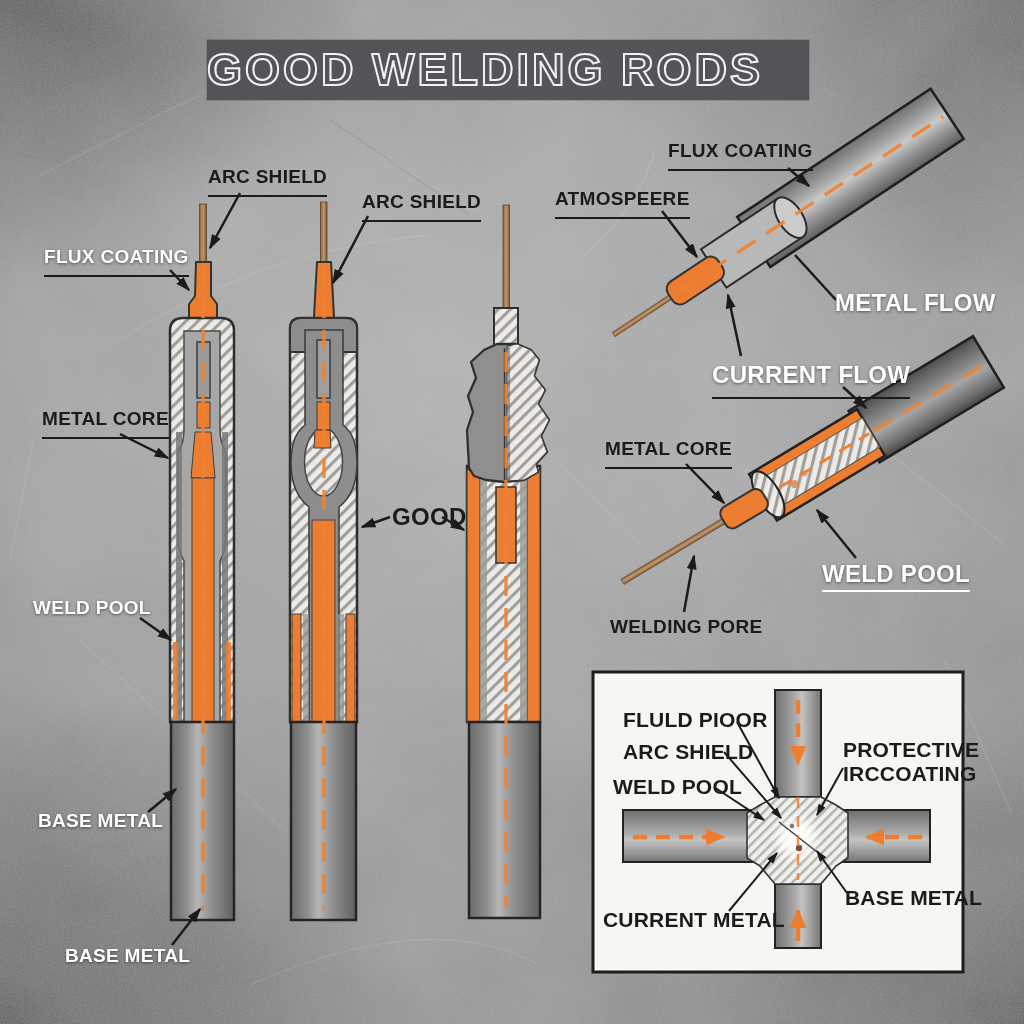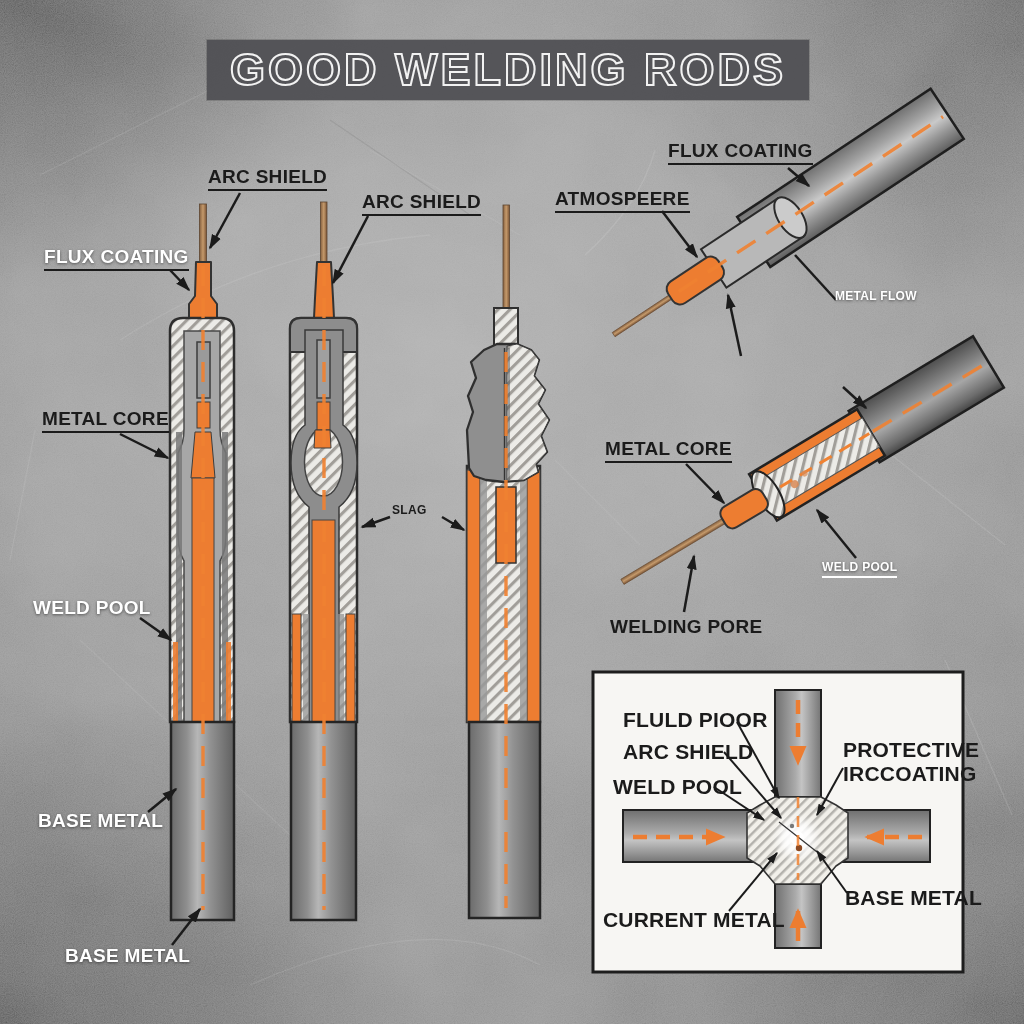--- a/index.html
+++ b/index.html
@@ -10,31 +10,31 @@
     background:
       radial-gradient(520px 420px at 0% 0%, rgba(0,0,0,.42), rgba(0,0,0,0) 70%),
       radial-gradient(560px 420px at 100% 0%, rgba(0,0,0,.30), rgba(0,0,0,0) 70%),
       radial-gradient(620px 480px at 0% 100%, rgba(0,0,0,.38), rgba(0,0,0,0) 70%),
       radial-gradient(620px 480px at 100% 100%, rgba(0,0,0,.34), rgba(0,0,0,0) 70%),
       radial-gradient(1100px 850px at 42% 32%, rgba(255,255,255,.20), rgba(255,255,255,0) 62%),
       radial-gradient(1700px 1500px at 50% 46%, #9c9c9c 0%, #8b8b8b 42%, #6d6d6d 78%, #565656 100%);
   }
   #art{position:absolute;inset:0;}
   .banner{position:absolute;left:207px;top:40px;width:602px;height:60px;
-    background:rgba(80,80,84,.95);display:flex;align-items:center;justify-content:center;
+    background:rgba(80,80,84,.95);display:flex;align-items:center;justify-content:flex-start;
     box-shadow:0 0 0 1px rgba(0,0,0,.15);}
   .banner-title{font-size:45px;font-weight:bold;letter-spacing:3px;color:transparent;
     -webkit-text-stroke:2px #f2f2f2;white-space:nowrap;}
   @supports not (-webkit-text-stroke: 1px #000){.banner-title{color:#ededed;}}
   .label{position:absolute;font-weight:bold;font-size:19px;line-height:1.12;
     color:#1b1b1b;white-space:nowrap;letter-spacing:.3px;}
   .label.white{color:#ffffff;text-shadow:0 1px 3px rgba(0,0,0,.5);}
-  .label.ul{border-bottom:2.5px solid #1b1b1b;padding-bottom:2px;}
+  .label.ul{border-bottom:2.5px solid #1b1b1b;padding-bottom:8px;}
   .label.ulw{border-bottom:2.5px solid #ffffff;padding-bottom:2px;}
-  .label.big{font-size:12px;}
+  .label.big{font-size:24px;}
   .label.inset{font-size:21px;letter-spacing:.2px;}
 </style>
 </head>
 <body>
 
 <div id="canvas">
   <div id="bg"></div>
 
   <svg id="art" width="1024" height="1024" viewBox="0 0 1024 1024">
     <defs>
@@ -257,24 +257,25 @@
     <div class="banner-title">GOOD WELDING RODS</div>
   </div>
 
   <div class="label ul" style="left:208px;top:166px">ARC SHIELD</div>
   <div class="label ul" style="left:362px;top:191px">ARC SHIELD</div>
   <div class="label white ul" style="left:44px;top:246px">FLUX COATING</div>
   <div class="label ul" style="left:42px;top:408px">METAL CORE</div>
   <div class="label white" style="left:33px;top:597px">WELD POOL</div>
   <div class="label white" style="left:38px;top:810px">BASE METAL</div>
   <div class="label white" style="left:65px;top:945px">BASE METAL</div>
-  <div class="label big" style="left:392px;top:504px">SLAG</div>
+  <div class="label big" style="left:392px;top:504px">GOOD</div>
   <div class="label ul" style="left:668px;top:140px">FLUX COATING</div>
   <div class="label ul" style="left:555px;top:188px">ATMOSPEERE</div>
   <div class="label white big" style="left:835px;top:290px">METAL FLOW</div>
+  <div class="label white big ul" style="left:712px;top:362px">CURRENT FLOW</div>
   <div class="label ul" style="left:605px;top:438px">METAL CORE</div>
   <div class="label white big ulw" style="left:822px;top:561px">WELD POOL</div>
   <div class="label" style="left:610px;top:616px">WELDING PORE</div>
 
   <div class="label inset" style="left:623px;top:708px">FLULD PIOOR</div>
   <div class="label inset" style="left:623px;top:740px">ARC SHIELD</div>
   <div class="label inset" style="left:613px;top:775px">WELD POOL</div>
   <div class="label inset" style="left:843px;top:738px">
     <span>PROTECTIVE</span><br>
     <span>IRCCOATING</span>

